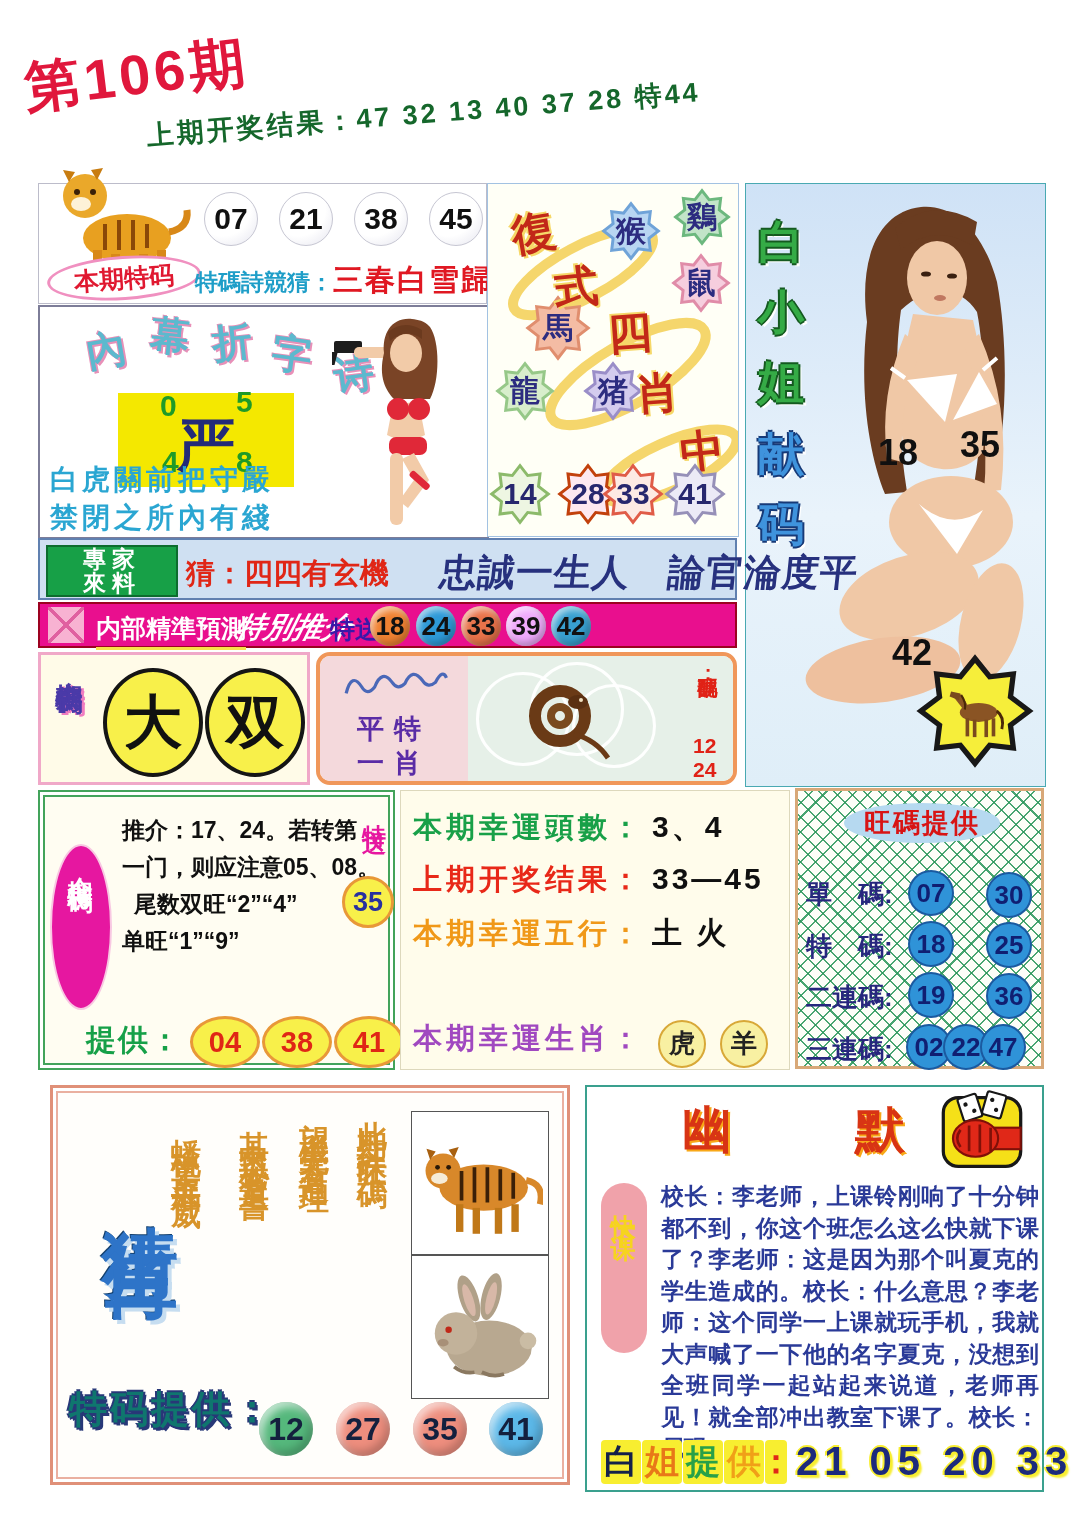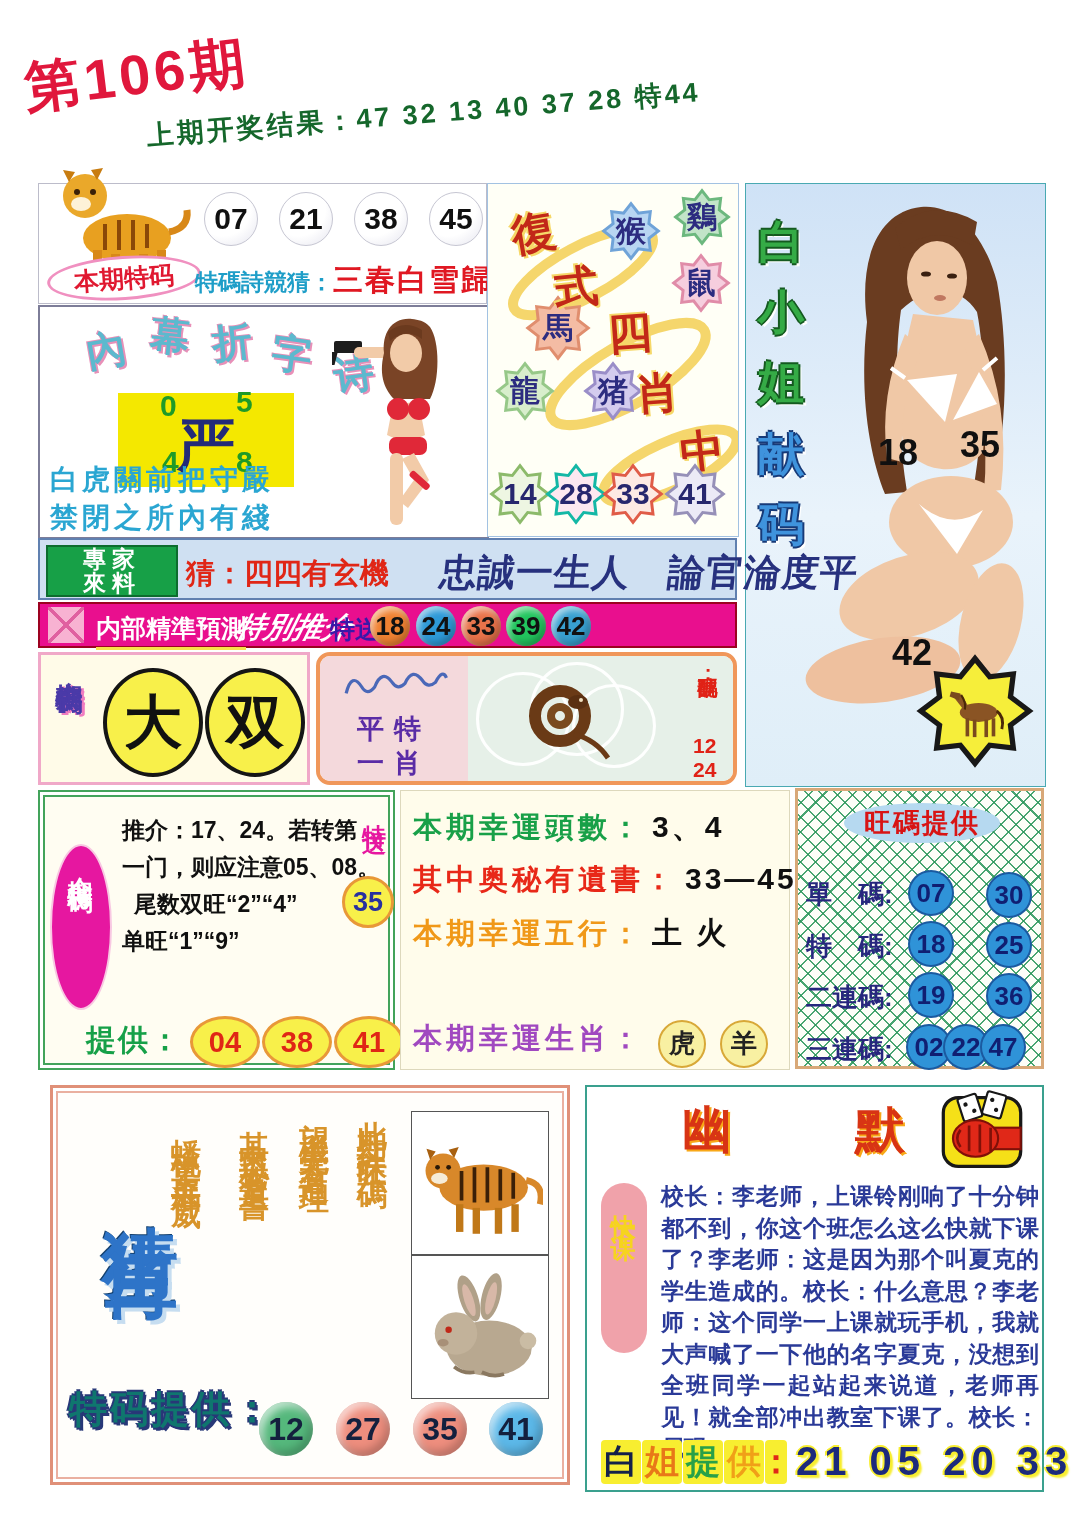--- a/index.html
+++ b/index.html
@@ -257,21 +257,21 @@
     <span class="titC" style="left:24px;top:20px;transform:rotate(-10deg)">復</span>
     <span class="titC" style="left:66px;top:74px;transform:rotate(-6deg)">式</span>
     <span class="titC" style="left:120px;top:120px;transform:rotate(-4deg)">四</span>
     <span class="titC" style="left:148px;top:180px;transform:rotate(-4deg)">肖</span>
     <span class="titC" style="left:192px;top:238px;transform:rotate(-6deg)">中</span>
     <div class="burst" style="left:0px;top:278px;width:64px;height:64px;background:#8cba6a">
         <div class="inner" style="background:#eef6e2">
           <span class="nburst-num">14</span>
         </div>
       </div>
-    <div class="burst" style="left:56px;top:278px;width:64px;height:64px;background:#14b8a6">
+    <div class="burst" style="left:68px;top:278px;width:64px;height:64px;background:#c2410c">
         <div class="inner" style="background:#fde8f0">
           <span class="nburst-num">28</span>
         </div>
       </div>
     <div class="burst" style="left:113px;top:278px;width:64px;height:64px;background:#e05c48">
         <div class="inner" style="background:#fdeae4">
           <span class="nburst-num">33</span>
         </div>
       </div>
     <div class="burst" style="left:175px;top:278px;width:64px;height:64px;background:#9690b8">
@@ -336,21 +336,21 @@
   </div>
 
   <div class="abs" id="band2">
     <div class="abs" id="xicon"></div>
     <div class="abs" id="b2l1">内部精準預測</div>
     <div class="abs" id="b2l2">特別推介</div>
     <div class="abs" id="b2l3">特送:</div>
     <div class="ball2" style="left:330px;background:#f08232">18</div>
     <div class="ball2" style="left:376px;background:#2e9ad8">24</div>
     <div class="ball2" style="left:421px;background:#e8734a">33</div>
-    <div class="ball2" style="left:466px;background:#22c55e">39</div>
+    <div class="ball2" style="left:466px;background:#f0abfc">39</div>
     <div class="ball2" style="left:511px;background:#38a0d0">42</div>
   </div>
 
   <div class="abs" id="boxE">
     <div class="abs vtext" id="titE">今期特碼</div>
     <div class="ovalE" style="left:62px">大</div>
     <div class="ovalE" style="left:164px">双</div>
   </div>
 
   <div class="abs" id="boxF">
@@ -398,21 +398,21 @@
     <div class="ovalG2" style="left:150px">04</div>
     <div class="ovalG2" style="left:222px">38</div>
     <div class="ovalG2" style="left:294px">41</div>
   </div>
 
   <div class="abs" id="boxH">
     <div class="rowH" style="top:16px">
       <span class="lb" style="color:#18a048">本期幸運頭數：</span><span class="vl">3、4</span>
     </div>
     <div class="rowH" style="top:69px">
-      <span class="lb" style="color:#e82818">其中奥秘有遺書：</span><span class="vl">33—45</span>
+      <span class="lb" style="color:#e82818">上期开奖结果：</span><span class="vl">33—45</span>
     </div>
     <div class="rowH" style="top:122px">
       <span class="lb" style="color:#f09818">本期幸運五行：</span><span class="vl">土 火</span>
     </div>
     <div class="rowH" style="top:228px">
       <span class="lb" style="color:#a048c0">本期幸運生肖：</span><span class="circH zod">虎</span><span class="circH zod">羊</span>
     </div>
   </div>
 
   <div class="abs" id="boxI">

